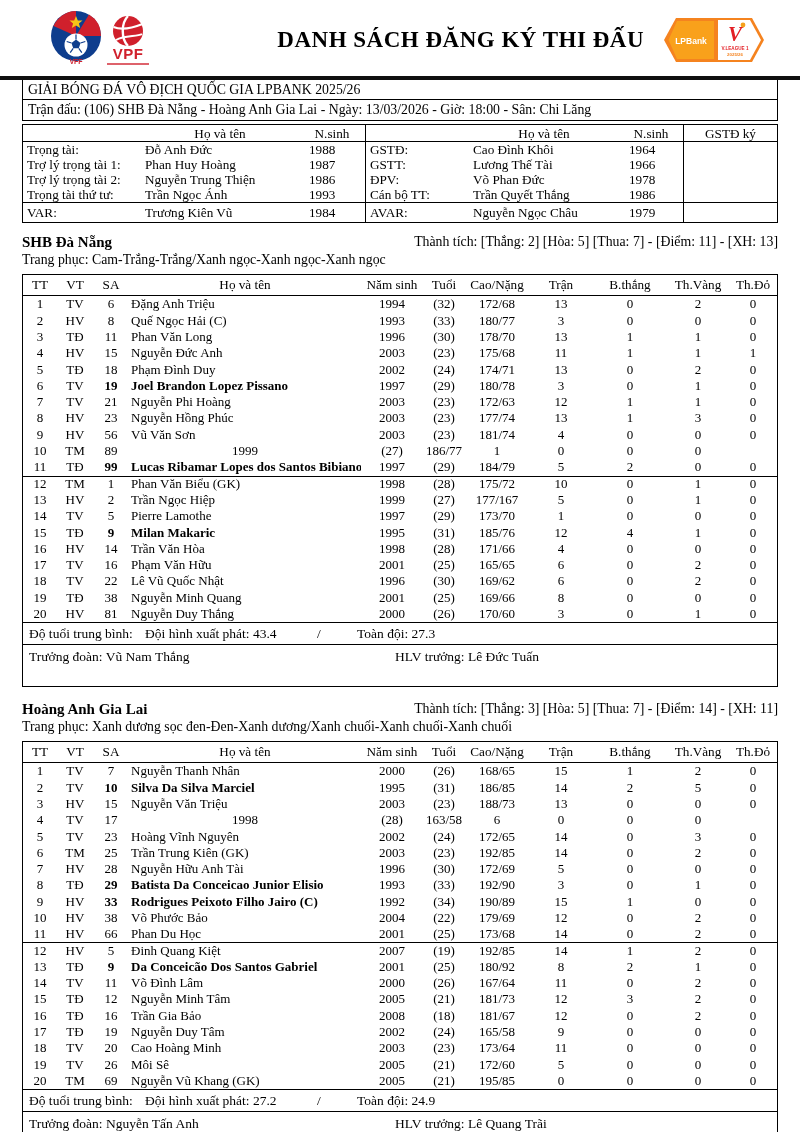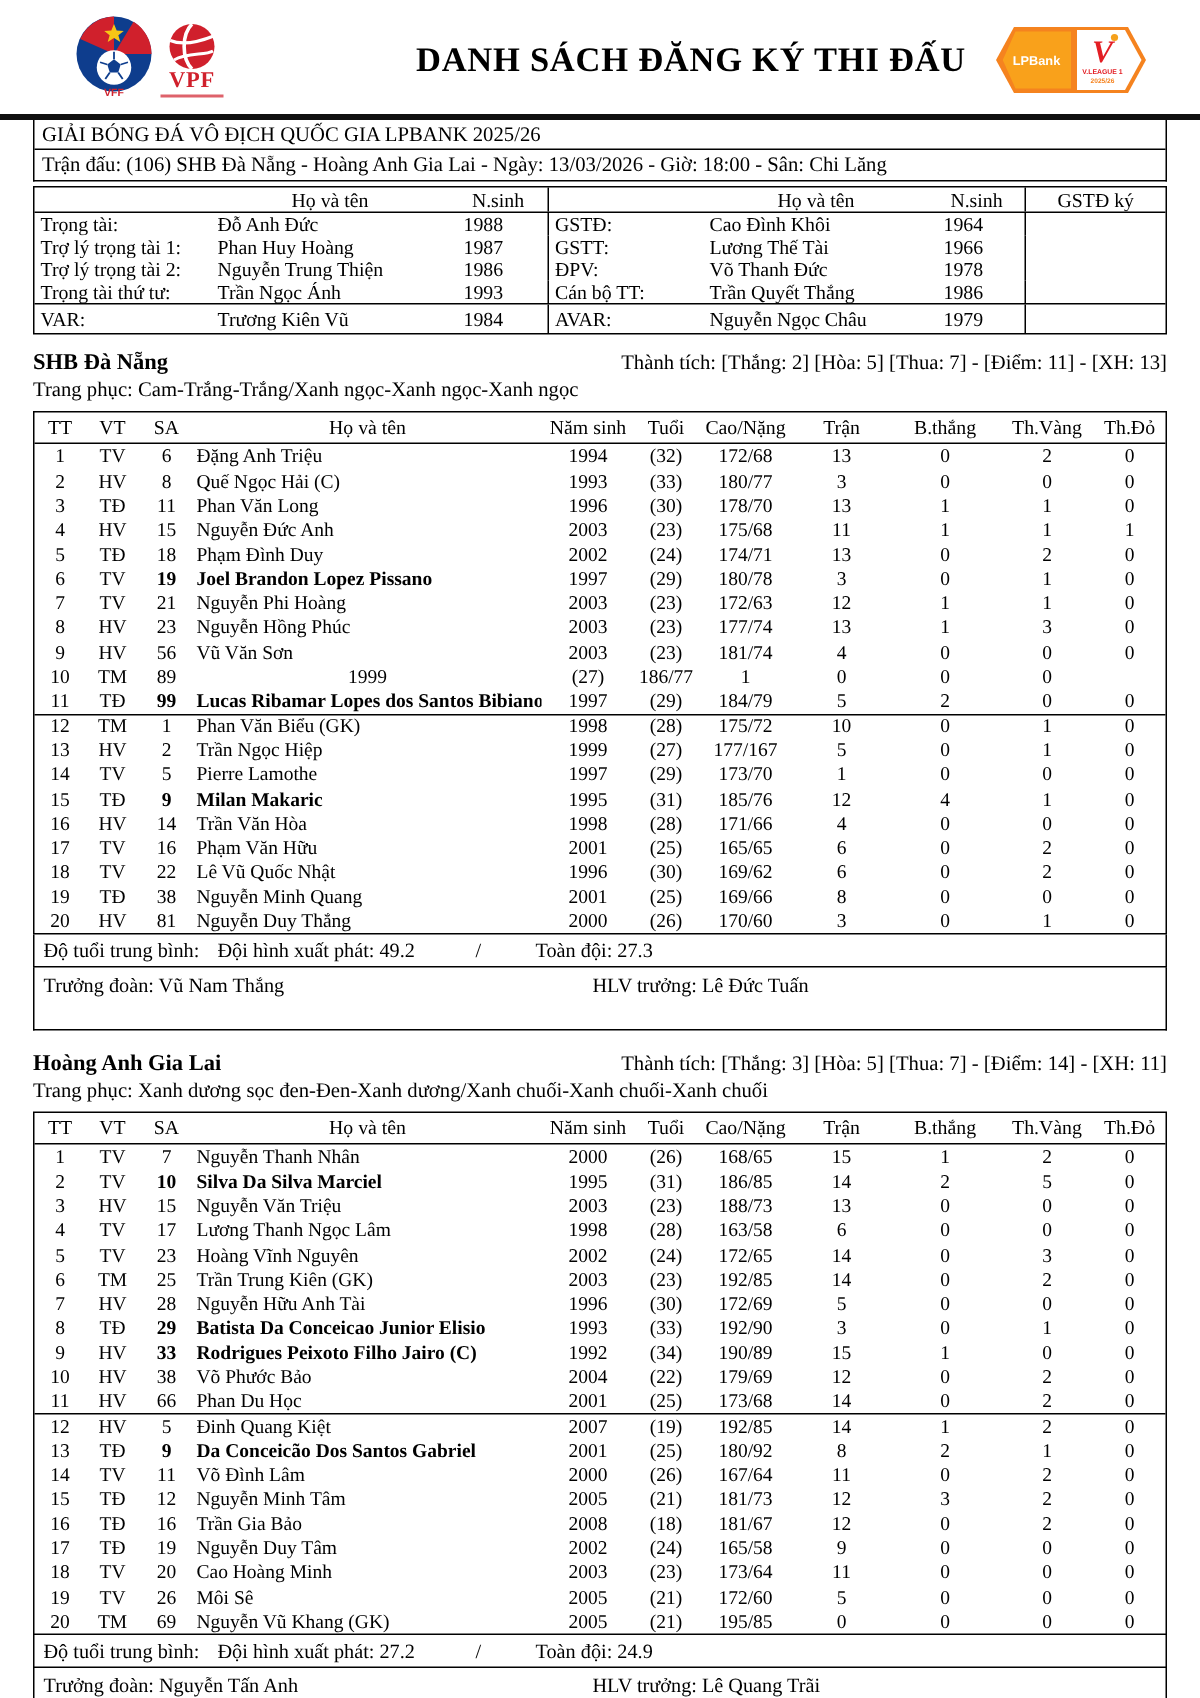--- a/index.html
+++ b/index.html
@@ -11,21 +11,21 @@
   *{box-sizing:border-box;}
   .page{width:800px;height:1132px;background:#fff;position:relative;}
   .content{margin:0 22px;}
 
   
   .doc-header{height:76px;display:flex;align-items:center;padding:4px 34px 0 50px;}
   .logos-left{display:flex;align-items:center;gap:5px;width:122px;flex:0 0 auto;}
   .doc-title{flex:1;text-align:right;font-size:23px;font-weight:bold;margin:16px;letter-spacing:.5px;}
   .badge-wrap{width:106px;flex:0 0 auto;display:flex;justify-content:flex-end;text-align:center;}
   .logo-vpf{display:flex;flex-direction:column;align-items:center;}
-  .vpf-text{font-family:Liberation Serif, serif;font-weight:bold;color:#d0202c;font-size:15px;line-height:14px;letter-spacing:.5px;}
+  .vpf-text{font-family:Liberation Sans, sans-serif;font-weight:bold;color:#d0202c;font-size:15px;line-height:14px;letter-spacing:.5px;}
   .vpf-tagline{width:42px;height:2px;background:#d0202c;opacity:.7;margin-top:1.5px;}
   .thick-rule{width:800px;height:3.5px;background:#101010;}
 
   
   .info-box{border:1.6px solid #000;border-top:none;margin-top:0;}
   .info-line{font-size:13.8px;line-height:19.5px;padding:0 5px;}
   .info-line.first{border-bottom:1.2px solid #000;}
 
   
   .officials{border:1.6px solid #000;margin-top:3px;font-size:13.2px;}
@@ -143,21 +143,21 @@
     <span class="cell vdiv">GSTT:</span>
     <span class="cell">Lương Thế Tài</span>
     <span class="cell birth">1966</span>
     <span class="cell vdiv"></span>
   </div>
           <div class="ogrid orow">
     <span class="cell">Trợ lý trọng tài 2:</span>
     <span class="cell">Nguyễn Trung Thiện</span>
     <span class="cell birth">1986</span>
     <span class="cell vdiv">ĐPV:</span>
-    <span class="cell">Võ Thanh Đức</span>
+    <span class="cell">Võ Phan Đức</span>
     <span class="cell birth">1978</span>
     <span class="cell vdiv"></span>
   </div>
           <div class="ogrid orow">
     <span class="cell">Trọng tài thứ tư:</span>
     <span class="cell">Trần Ngọc Ánh</span>
     <span class="cell birth">1993</span>
     <span class="cell vdiv">Cán bộ TT:</span>
     <span class="cell">Trần Quyết Thắng</span>
     <span class="cell birth">1986</span>
@@ -452,21 +452,21 @@
     <span class="hw">170/60</span>
     <span class="matches">3</span>
     <span class="goals">0</span>
     <span class="yellow">1</span>
     <span class="red">0</span>
   </div>
           </div>
       </div>
       <div class="avg-row">
         <span class="lab">Độ tuổi trung bình:</span>
-        <span class="start">Đội hình xuất phát: 49.2</span>
+        <span class="start">Đội hình xuất phát: 43.4</span>
         <span class="slash">/</span>
         <span class="total">Toàn đội: 27.3</span>
       </div>
       <div class="staff-row">
         <span class="mgr">Trưởng đoàn: Vũ Nam Thắng</span>
         <span class="coach">HLV trưởng: Lê Đức Tuấn</span>
       </div>
     </section>
 
     <section>
@@ -526,21 +526,20 @@
     <span class="hw">188/73</span>
     <span class="matches">13</span>
     <span class="goals">0</span>
     <span class="yellow">0</span>
     <span class="red">0</span>
   </div>
             <div class="pgrid prow">
     <span class="tt">4</span>
     <span class="vt">TV</span>
     <span class="sa">17</span>
-    <span class="name">Lương Thanh Ngọc Lâm</span>
     <span class="birth">1998</span>
     <span class="age">(28)</span>
     <span class="hw">163/58</span>
     <span class="matches">6</span>
     <span class="goals">0</span>
     <span class="yellow">0</span>
     <span class="red">0</span>
   </div>
             <div class="pgrid prow">
     <span class="tt">5</span>

